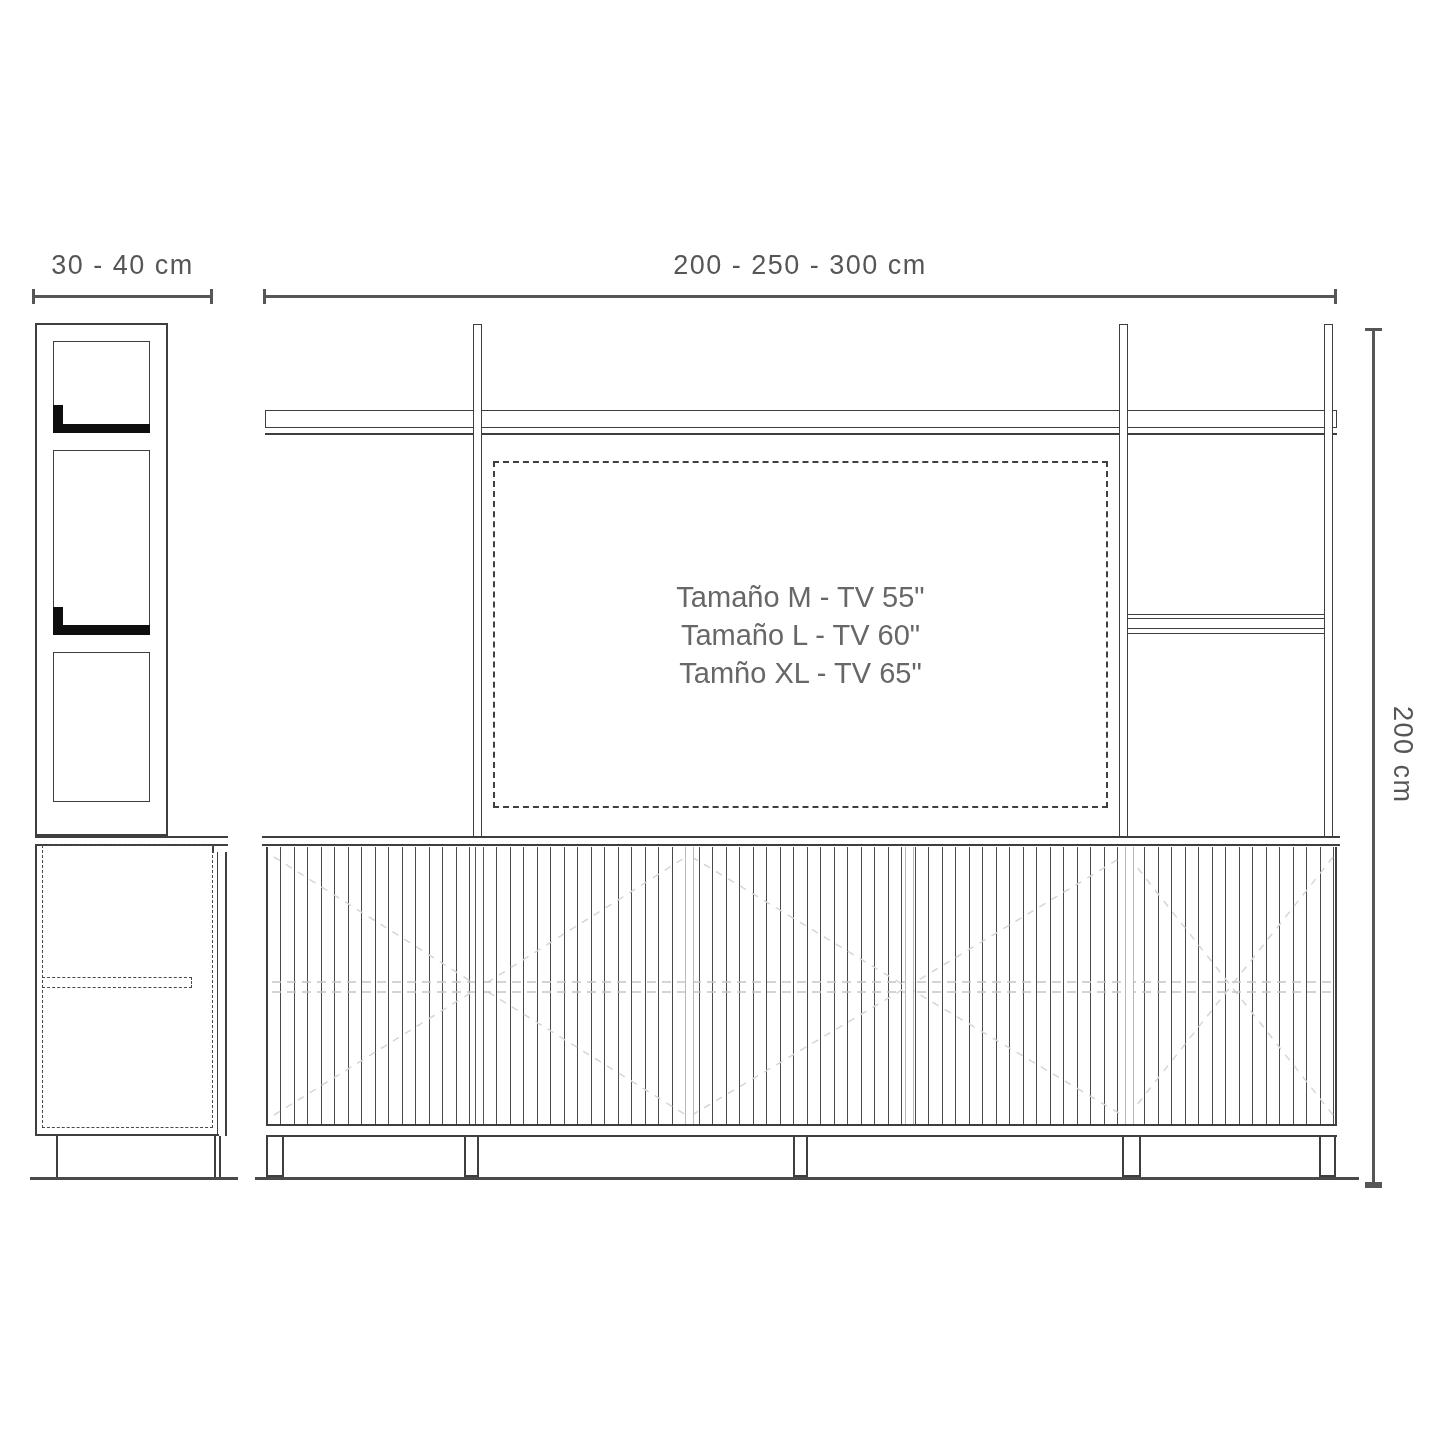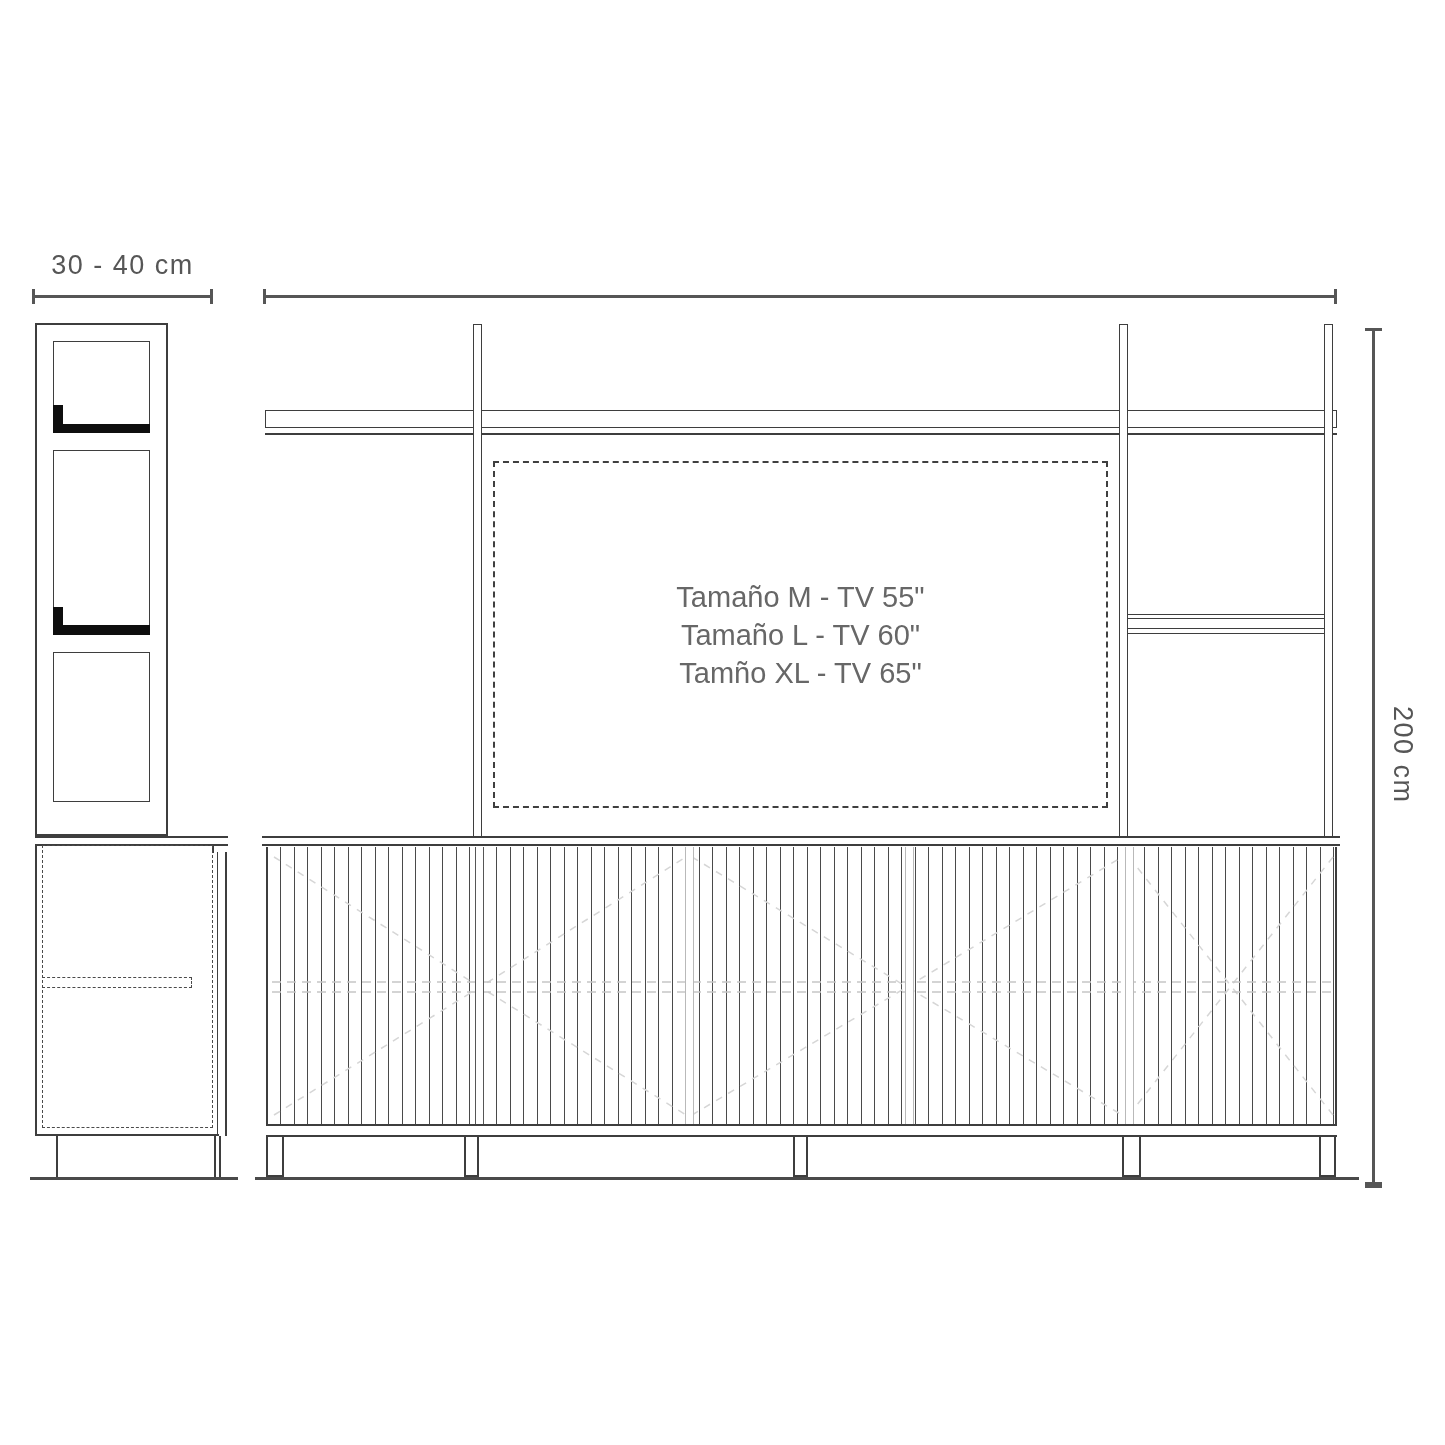--- a/index.html
+++ b/index.html
@@ -64,20 +64,21 @@
 </head>
 <body>
 
 <div class="stage">
 
   <div class="dim-label" style="left:32px;top:250px;width:181px;">30 - 40 cm</div>
   <div class="dim-line-h" style="left:32px;top:295px;width:181px;"></div>
   <div class="dim-tick" style="left:32px;top:289px;width:3px;height:15px;"></div>
   <div class="dim-tick" style="left:210px;top:289px;width:3px;height:15px;"></div>
 
+  <div class="dim-label" style="left:263px;top:250px;width:1074px;">200 - 250 - 300 cm</div>
   <div class="dim-line-h" style="left:263px;top:295px;width:1074px;"></div>
   <div class="dim-tick" style="left:263px;top:289px;width:3px;height:15px;"></div>
   <div class="dim-tick" style="left:1334px;top:289px;width:3px;height:15px;"></div>
 
   <div class="dim-line-v" style="left:1372px;top:330px;height:856px;width:2.5px;"></div>
   <div class="dim-tick" style="left:1365px;top:328px;width:17px;height:3px;"></div>
   <div class="dim-tick" style="left:1365px;top:1182px;width:17px;height:6px;"></div>
   <div class="rot90" style="left:1418px;top:706px;">200 cm</div>
 
   <div class="box2" style="left:35px;top:323px;width:133px;height:513px;"></div>

